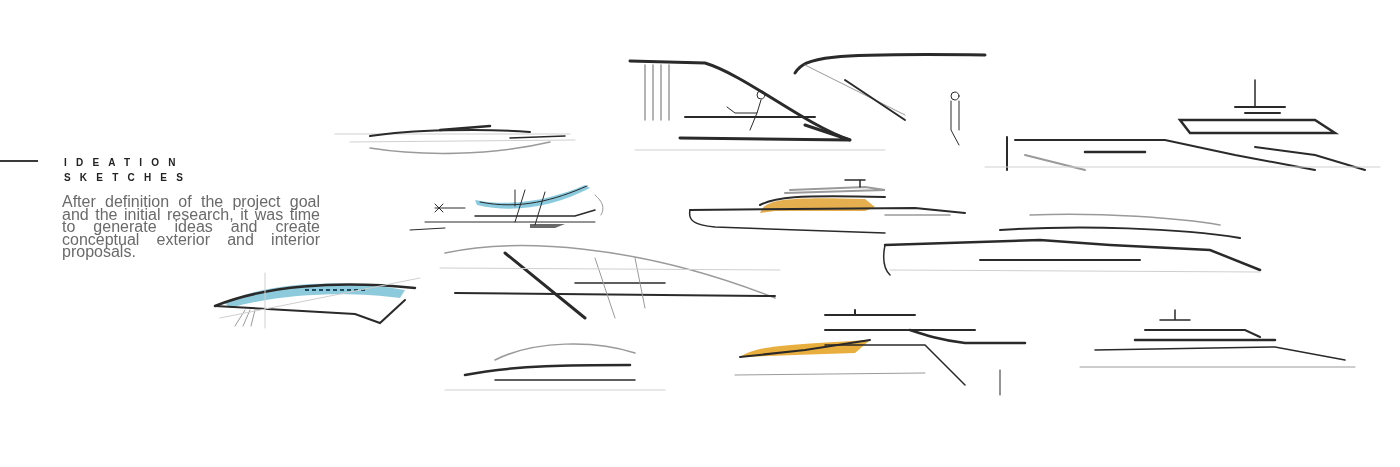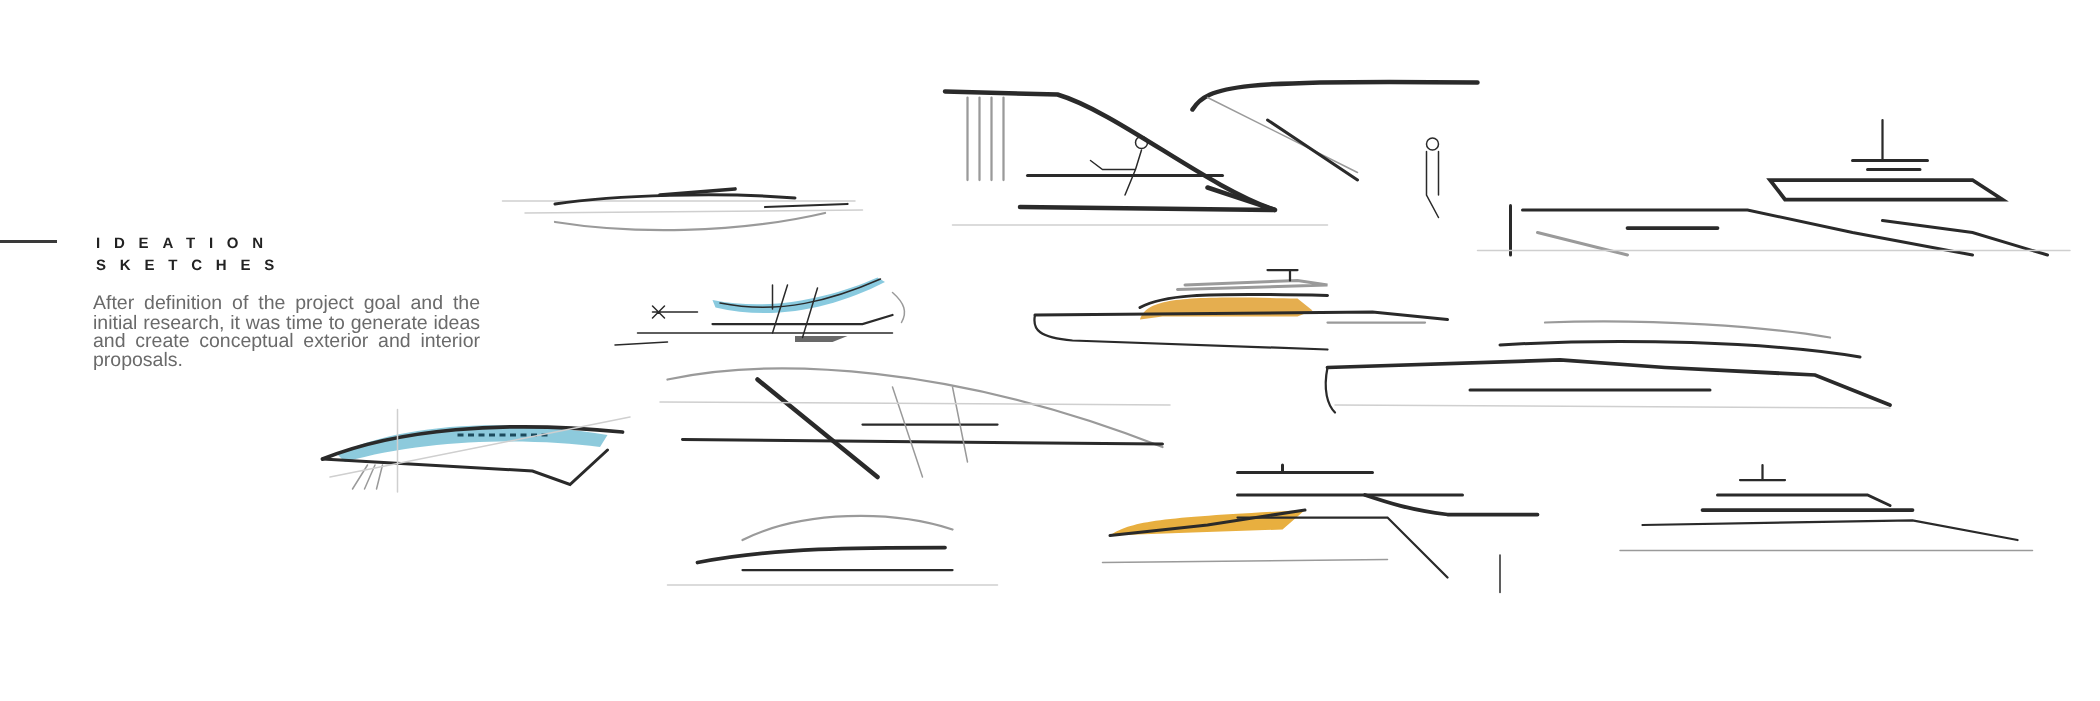--- a/index.html
+++ b/index.html
@@ -2,21 +2,21 @@
 <html><head>
 <meta charset="utf-8">
 <style>
   html, body { margin: 0; padding: 0; background: #ffffff; }
   body { width: 1400px; height: 467px; position: relative; overflow: hidden;
          font-family: "Liberation Sans", sans-serif; }
   .rule { position: absolute; left: 0; top: 160px; width: 38px; height: 2px; background: #3a3a3a; }
   .title { position: absolute; left: 64px; top: 155px; color: #222; font-size: 10px;
            font-weight: bold; letter-spacing: 9.2px; line-height: 15px; }
   .desc { position: absolute; left: 62px; top: 196px; width: 258px; color: #6a6a6a;
-          font-size: 13px; line-height: 12.6px; text-align: justify; }
+          font-size: 16px; line-height: 12.6px; text-align: justify; }
   svg.sk { position: absolute; overflow: visible; }
   .k { stroke: #2a2a2a; fill: none; stroke-linecap: round; }
   .g { stroke: #9a9a9a; fill: none; stroke-linecap: round; }
   .l { stroke: #cfcfcf; fill: none; stroke-linecap: round; }
 </style>
 </head>
 <body>
 
 <div class="rule"></div>
 <div class="title">

